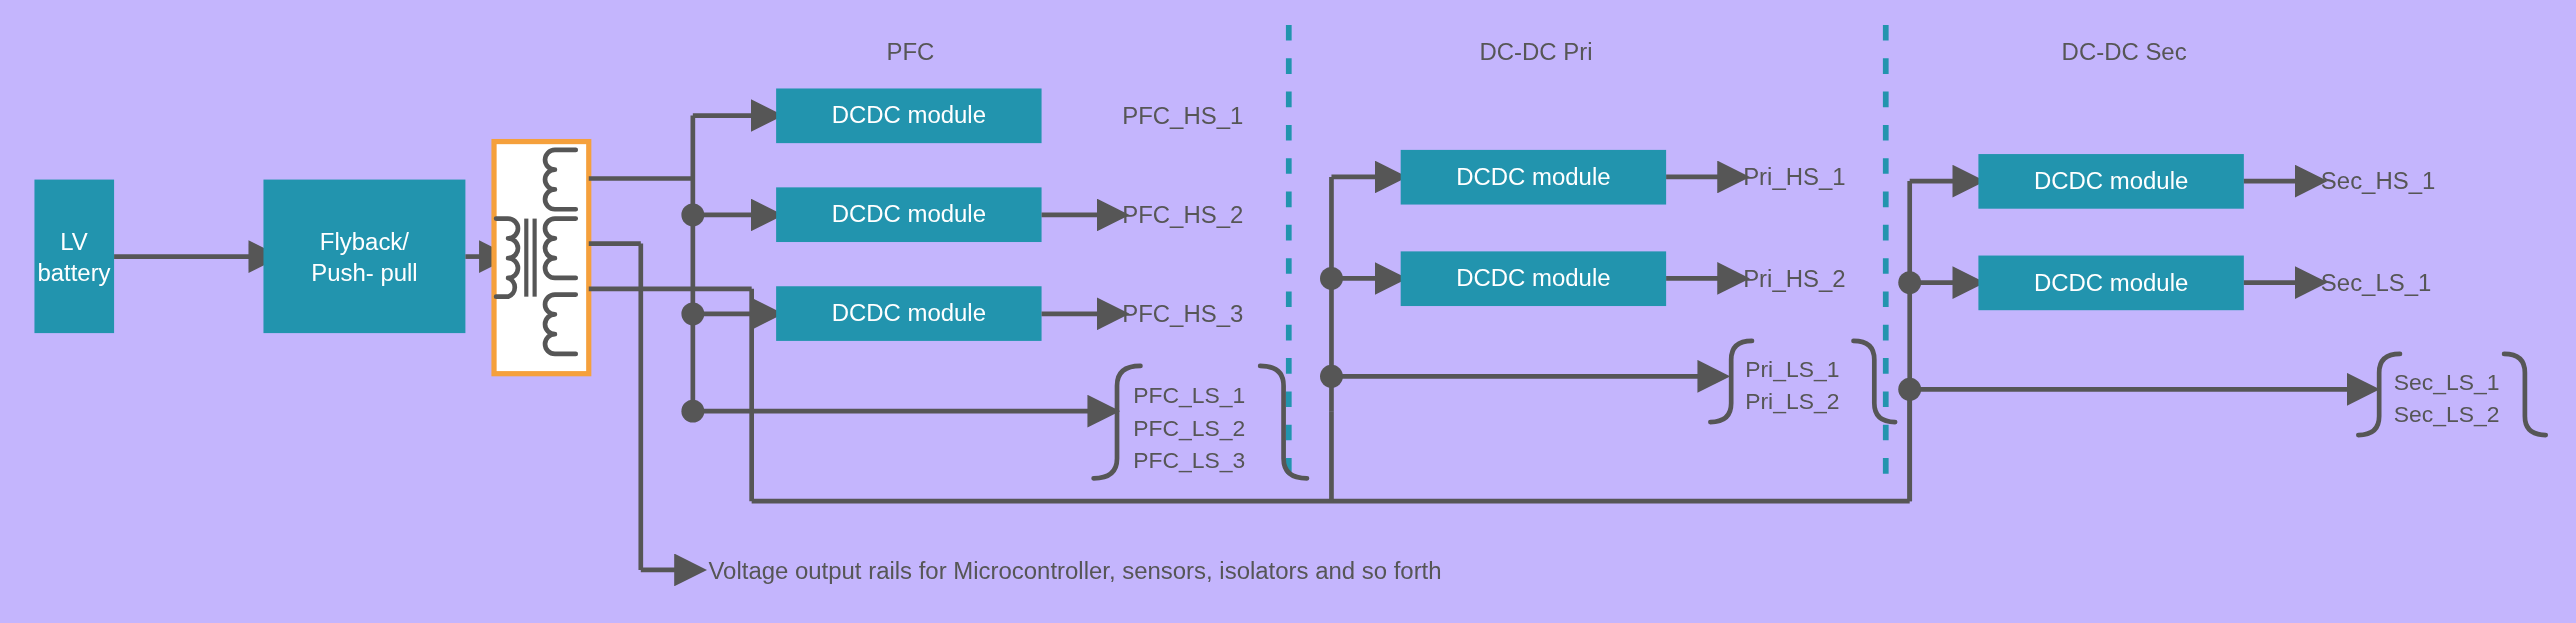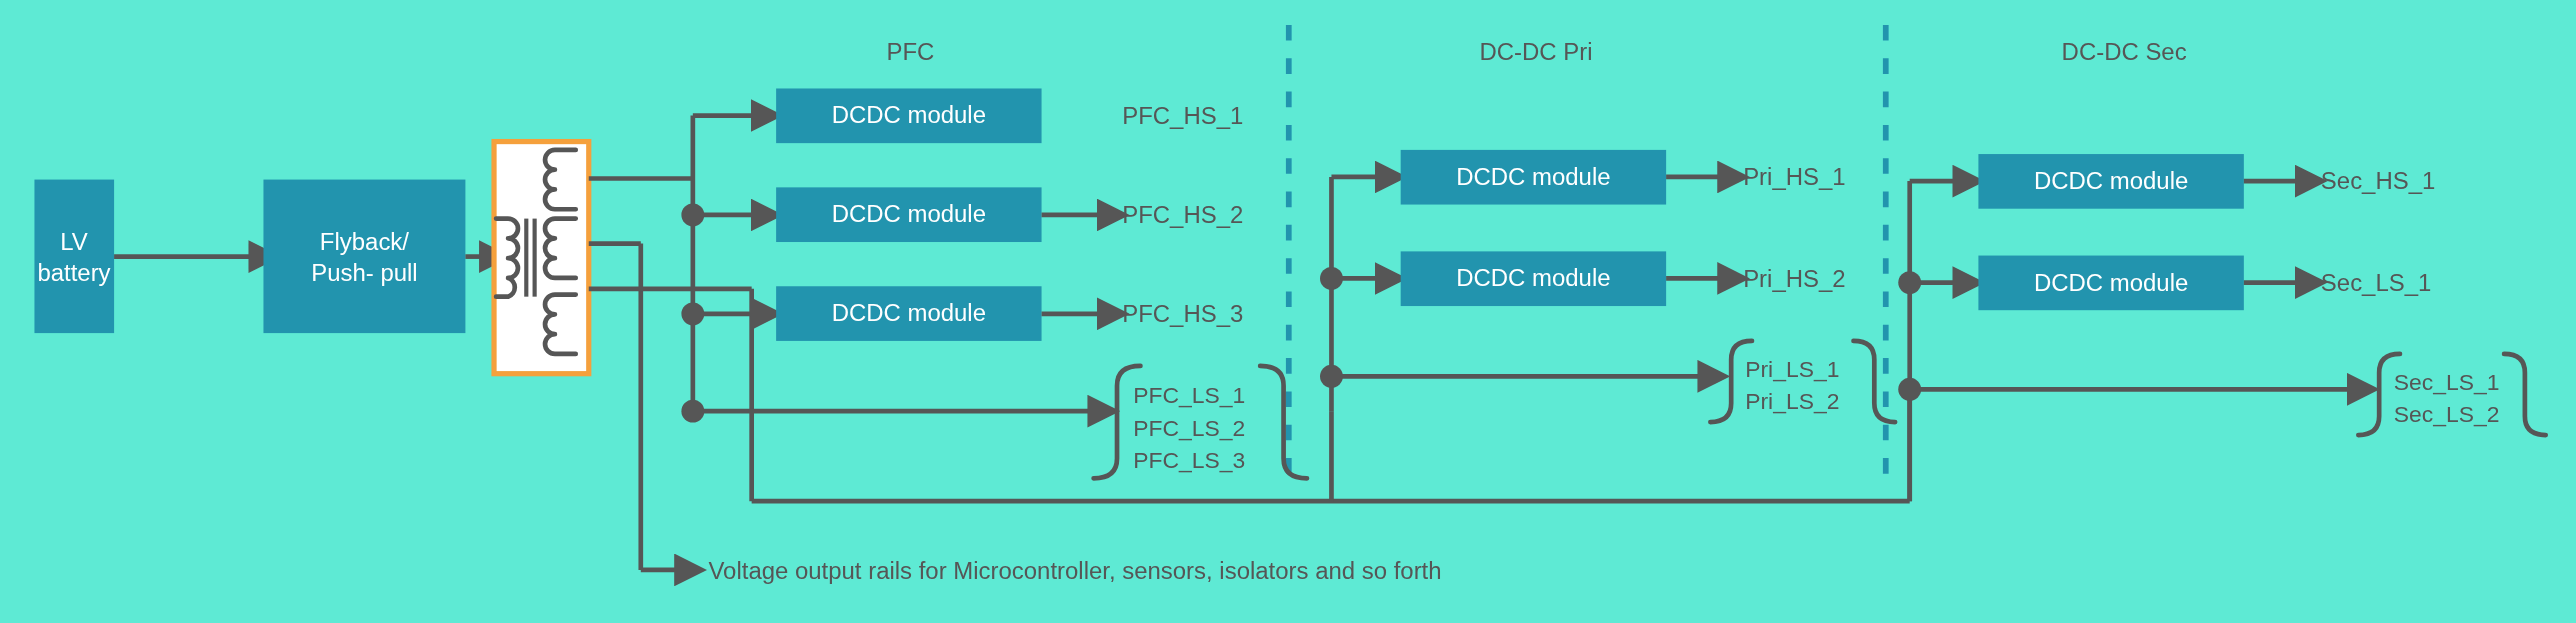--- a/index.html
+++ b/index.html
@@ -1,18 +1,18 @@
 <!DOCTYPE html>
 <html style="font-size:8.3px"><head>
 <meta charset="utf-8">
 <style>
   html,body{margin:0;padding:0;background:#ffffff;}
   body{width:2576px;height:623px;overflow:hidden;
        font-family:"Liberation Sans","DejaVu Sans",sans-serif;}
-  #stage{position:relative;width:2576px;height:623px;background:#5eead4;}
+  #stage{position:relative;width:2576px;height:623px;background:#c4b5fd;}
   svg#diagram{position:absolute;left:0;top:0;width:2576px;height:623px;display:block;}
   .blk-label{fill:#ffffff;font-size:46px;font-family:"Liberation Sans","DejaVu Sans",sans-serif;
              text-anchor:middle;dominant-baseline:middle;}
   .sec-title{fill:#565656;font-size:46px;font-family:"Liberation Sans","DejaVu Sans",sans-serif;
              text-anchor:middle;}
   .rail{fill:#565656;font-size:46px;font-family:"Liberation Sans","DejaVu Sans",sans-serif;
         text-anchor:start;}
   .grp{fill:#565656;font-size:44px;font-family:"Liberation Sans","DejaVu Sans",sans-serif;
        text-anchor:start;}
   .caption{fill:#565656;font-size:46px;font-family:"Liberation Sans","DejaVu Sans",sans-serif;

